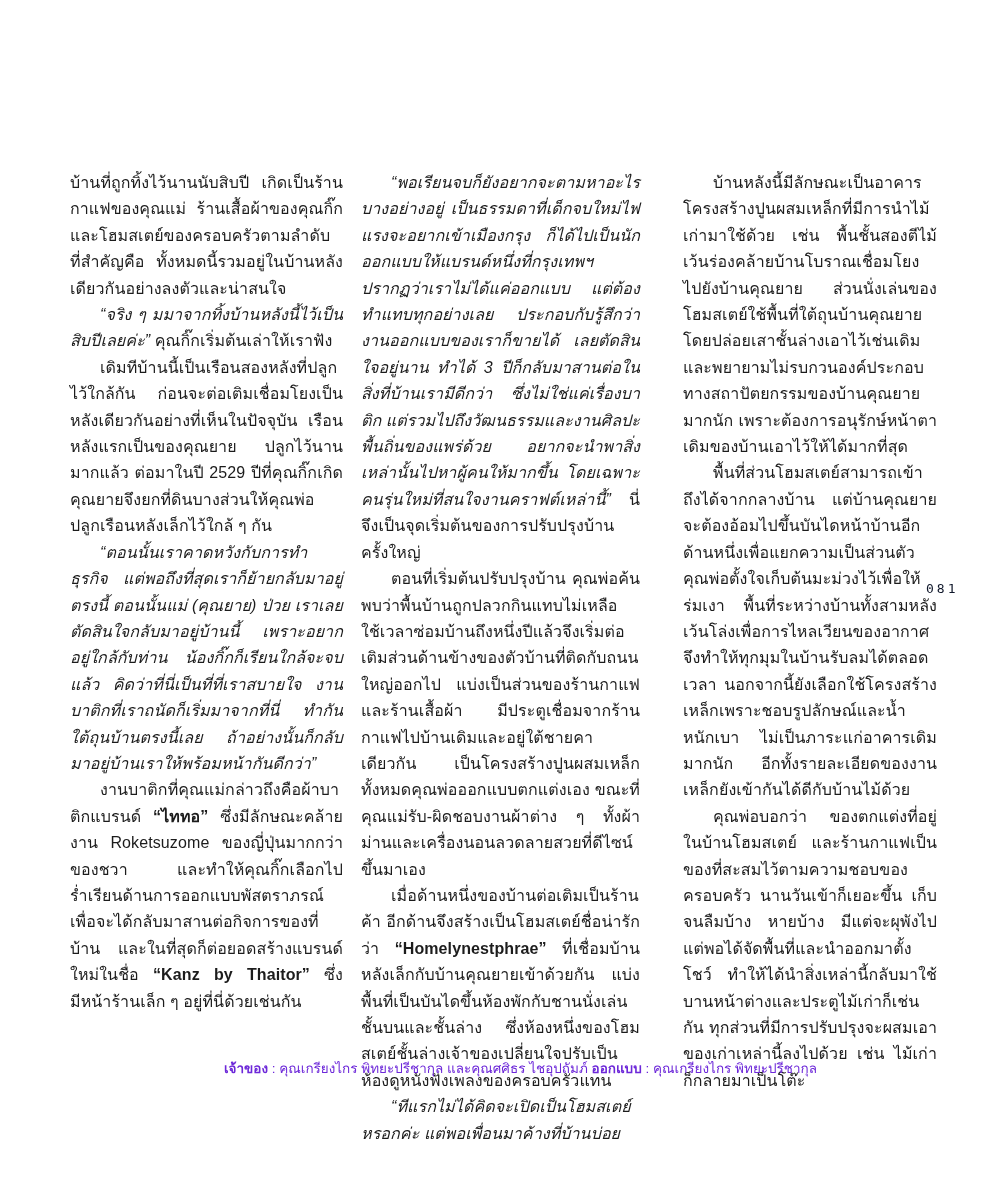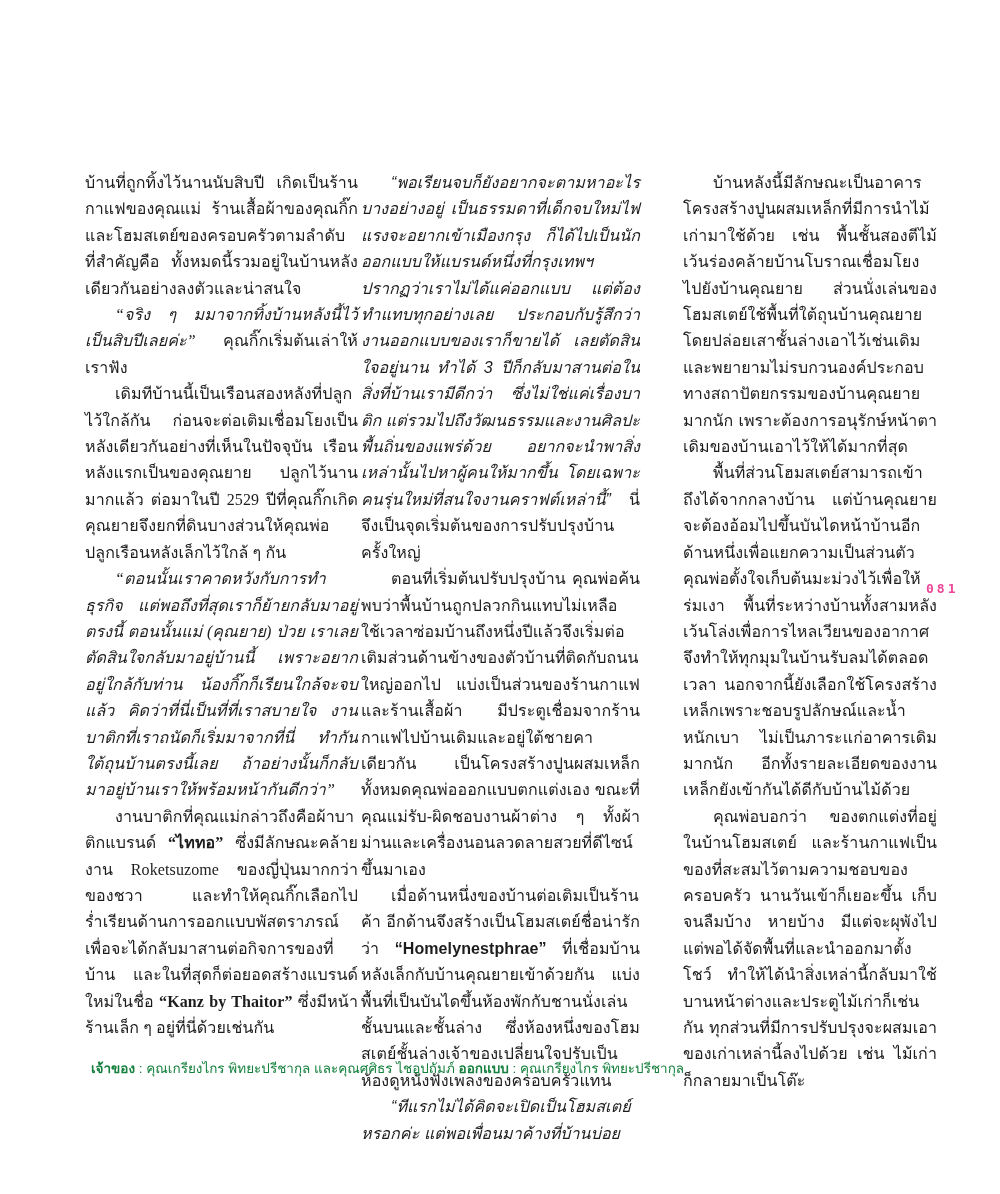--- a/index.html
+++ b/index.html
@@ -14,48 +14,47 @@
     overflow: hidden;
   }
   .text-column {
     position: absolute;
     top: 170px;
     font-size: 16px;
     line-height: 26.4px;
     text-align: justify;
     letter-spacing: 0.1px;
   }
-  #col-1 { left: 85px;  width: 273px; font-family: Liberation Serif, serif; }
+  #col-1 { left: 70px;  width: 273px; }
   #col-2 { left: 361px; width: 279px; }
   #col-3 { left: 683px; width: 254px; }
   .para { text-indent: 0; }
   .para.indent { text-indent: 30px; }
   .seg-n { font-style: normal; font-weight: normal; }
   .seg-i { font-style: italic; }
   .seg-b { font-weight: bold; }
   .page-number {
     position: absolute;
     top: 581px;
     left: 926px;
     width: 60px;
     font-family: "DejaVu Sans Mono", "Liberation Mono", monospace;
     font-size: 13px;
     letter-spacing: 3px;
-    color: #ec4899;
-    font-weight: bold;
+    color: #0f172a;
   }
   .footer-credits {
     position: absolute;
     left: 91px;
     right: 50px;
     top: 1056px;
-    text-align: left;
+    text-align: center;
     font-size: 13.5px;
     line-height: 26px;
-    color: #15803d;
+    color: #6d28d9;
   }
 </style>
 </head>
 <body>
 
 <div class="page">
   <div class="text-column" id="col-1">
       <p class="para"><span class="seg-n">บ้านที่ถูกทิ้งไว้นานนับสิบปี เกิดเป็นร้านกาแฟของคุณแม่ ร้านเสื้อผ้าของคุณกิ๊ก และโฮมสเตย์ของครอบครัวตามลำดับ ที่สำคัญคือ ทั้งหมดนี้รวมอยู่ในบ้านหลังเดียวกันอย่างลงตัวและน่าสนใจ</span></p>
       <p class="para indent"><span class="seg-i">“จริง ๆ มมาจากทิ้งบ้านหลังนี้ไว้เป็นสิบปีเลยค่ะ” </span><span class="seg-n">คุณกิ๊กเริ่มต้นเล่าให้เราฟัง</span></p>
       <p class="para indent"><span class="seg-n">เดิมทีบ้านนี้เป็นเรือนสองหลังที่ปลูกไว้ใกล้กัน ก่อนจะต่อเติมเชื่อมโยงเป็นหลังเดียวกันอย่างที่เห็นในปัจจุบัน เรือนหลังแรกเป็นของคุณยาย ปลูกไว้นานมากแล้ว ต่อมาในปี 2529 ปีที่คุณกิ๊กเกิด คุณยายจึงยกที่ดินบางส่วนให้คุณพ่อปลูกเรือนหลังเล็กไว้ใกล้ ๆ กัน</span></p>

